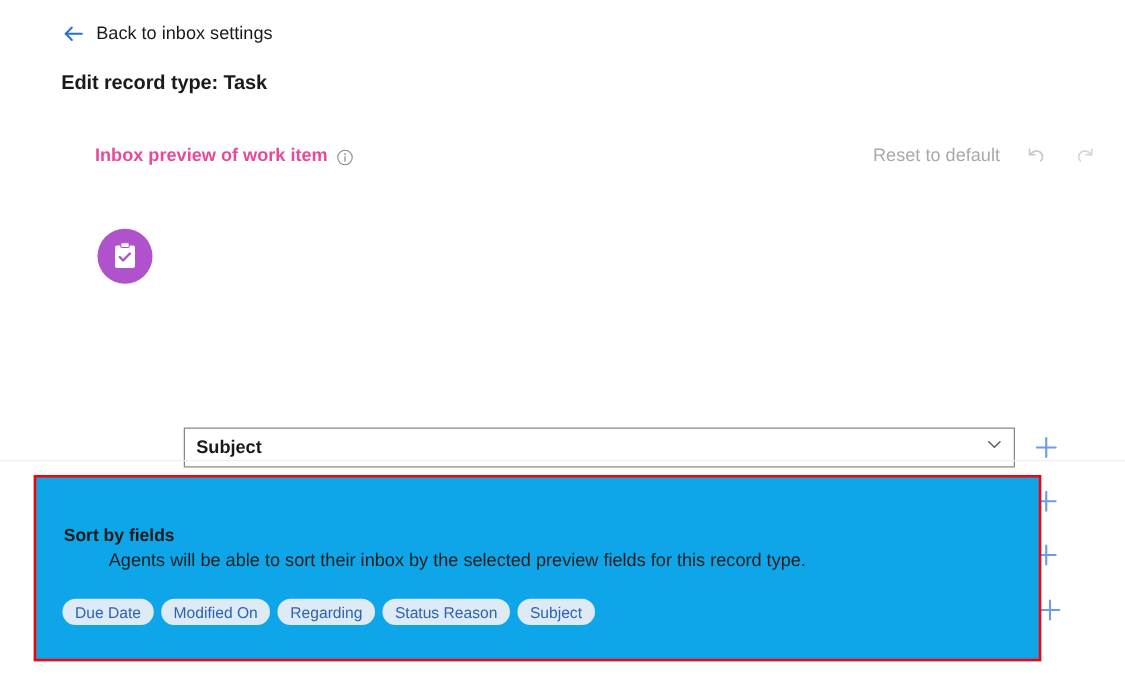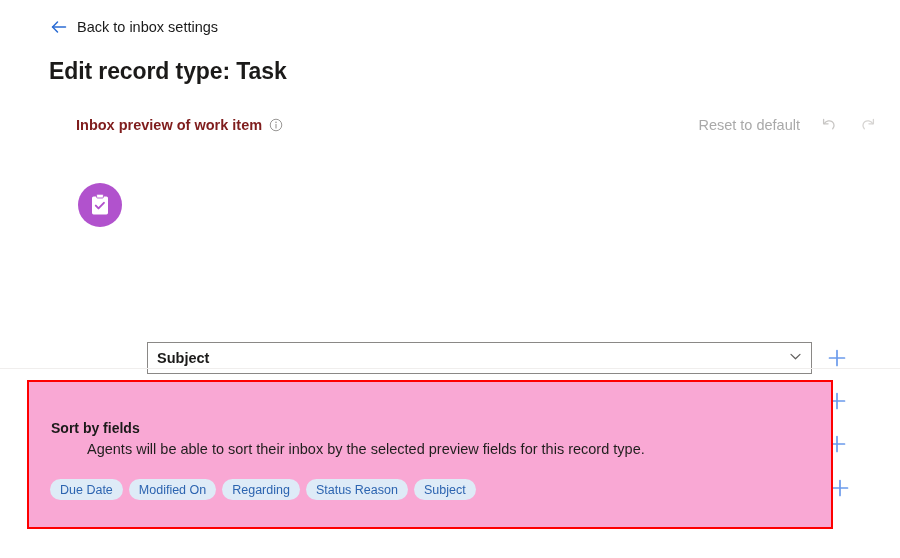--- a/index.html
+++ b/index.html
@@ -38,45 +38,45 @@
     color: #1a1a1a;
     line-height: 1;
     white-space: nowrap;
   }
 
   
   .page-title {
     position: absolute;
     left: 49px;
     top: 58px;
-    font-size: 23px;
+    font-size: 16px;
     font-weight: bold;
     color: #1b1a19;
     letter-spacing: -0.1px;
     white-space: nowrap;
   }
 
   
   .section-head {
     position: absolute;
     left: 76px;
     top: 117px;
     right: 22px;
     height: 22px;
   }
   .section-title {
     position: absolute;
     left: 0;
     top: 0;
     display: flex;
-    align-items: flex-start;
+    align-items: center;
     gap: 7px;
     font-size: 14.5px;
     font-weight: bold;
-    color: #7f1d1d;
+    color: #ec4899;
     white-space: nowrap;
   }
   .info-icon {
     width: 14px;
     height: 14px;
     display: block;
     flex: none;
     margin-top: 1px;
   }
   .head-actions {
@@ -196,21 +196,21 @@
 
   
   .sort-box {
     position: absolute;
     left: 27px;
     top: 380px;
     width: 806px;
     height: 149px;
     box-sizing: border-box;
     border: 2px solid #fe0000;
-    background: #f9a8d4;
+    background: #0ea5e9;
   }
   .sort-title {
     position: absolute;
     left: 22px;
     top: 38px;
     font-size: 14px;
     font-weight: bold;
     color: #1b1a19;
     white-space: nowrap;
   }

